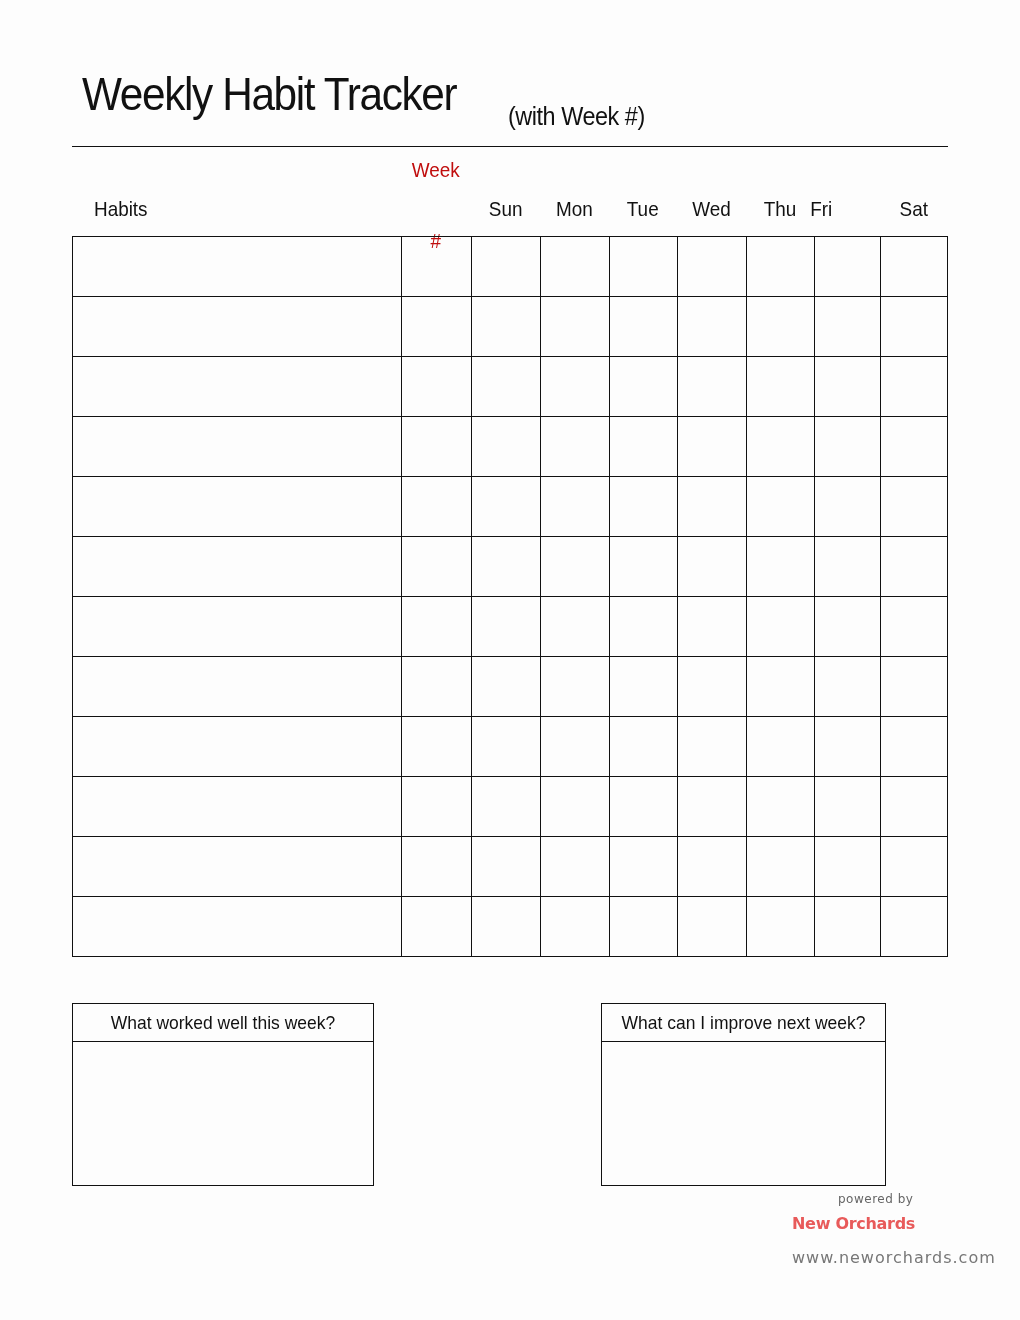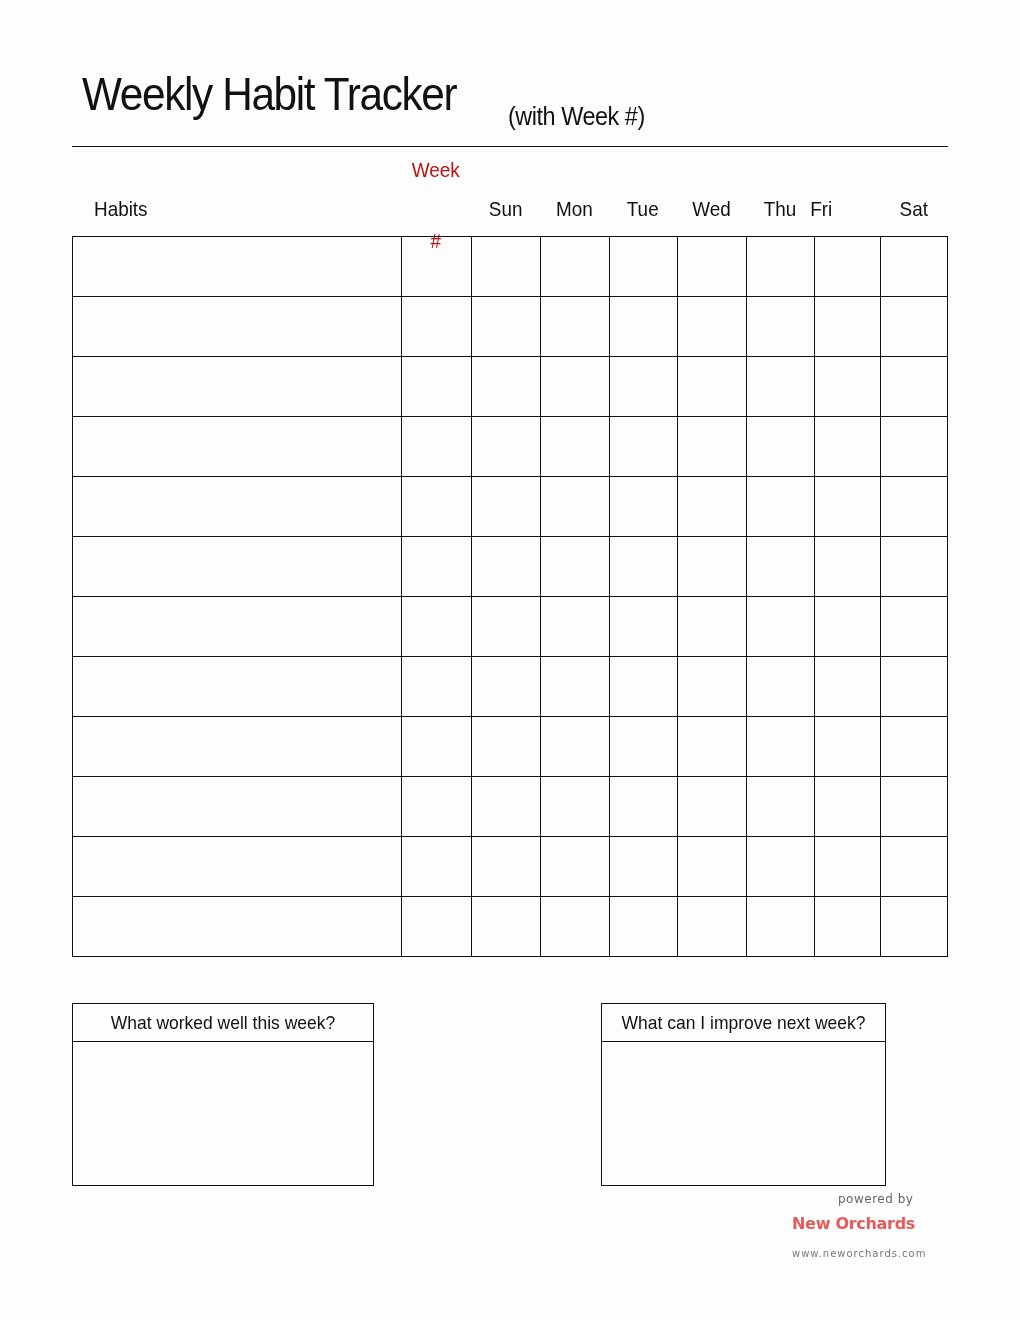--- a/index.html
+++ b/index.html
@@ -28,21 +28,21 @@
 
   .box { position: absolute; top: 1003px; height: 183px; border: 1.5px solid #111; box-sizing: border-box; }
   .box .box-h { height: 37px; border-bottom: 1.5px solid #111; display: flex; align-items: center; justify-content: center; font-size: 19px; }
   .box .box-h span { display: inline-block; transform: scaleX(0.92); }
   .box.left { left: 72px; width: 302px; }
   .box.right { left: 601px; width: 285px; }
 
   .brand { position: absolute; left: 760px; top: 1190px; width: 188px; text-align: center; }
   .brand .pb { position: absolute; left: 34px; top: 2px; font-family: "DejaVu Sans", sans-serif; font-size: 12px; color: #666; letter-spacing: 0.5px; margin-left: 44px; }
   .brand .bn { position: absolute; left: 32px; top: 24px; font-family: "DejaVu Sans", sans-serif; font-weight: bold; font-size: 16px; color: #e85a5a; letter-spacing: -0.3px; white-space: nowrap; }
-  .brand .url { position: absolute; left: 32px; top: 58px; font-family: "DejaVu Sans", sans-serif; font-size: 10px; color: #777; letter-spacing: 1px; white-space: nowrap; }
+  .brand .url { position: absolute; left: 32px; top: 58px; font-family: "DejaVu Sans", sans-serif; font-size: 16px; color: #777; letter-spacing: 1px; white-space: nowrap; }
 </style>
 </head>
 <body>
 
 <div>
   <div class="title-wrap"><span class="title">Weekly Habit Tracker</span></div>
   <div class="subtitle">(with Week #)</div>
   <div class="rule"></div>
 </div>
 

